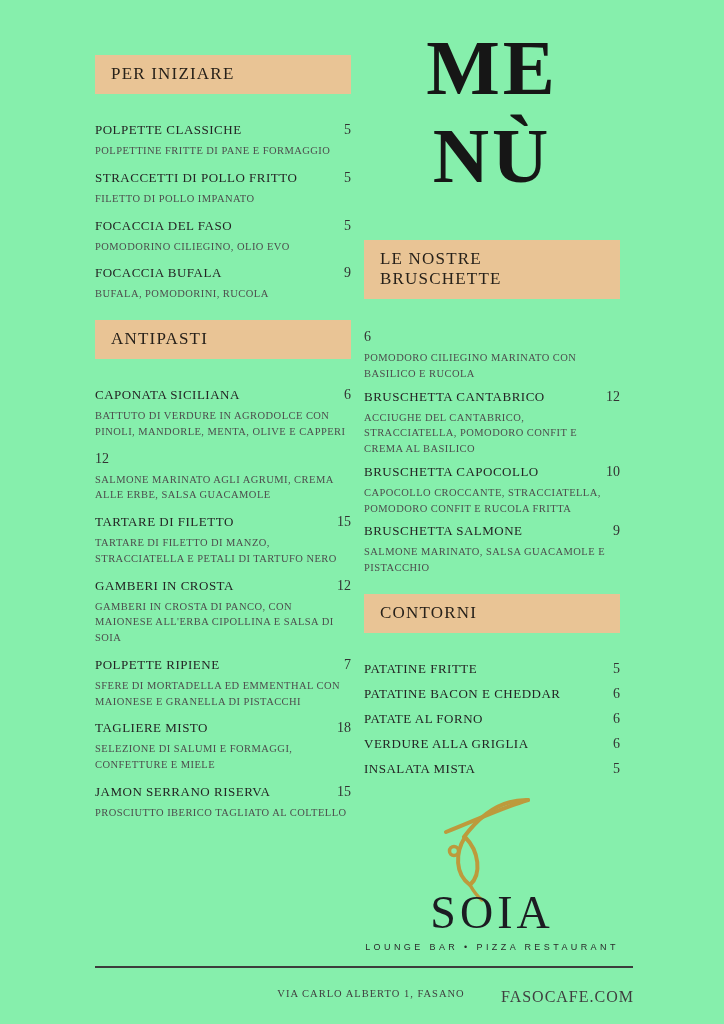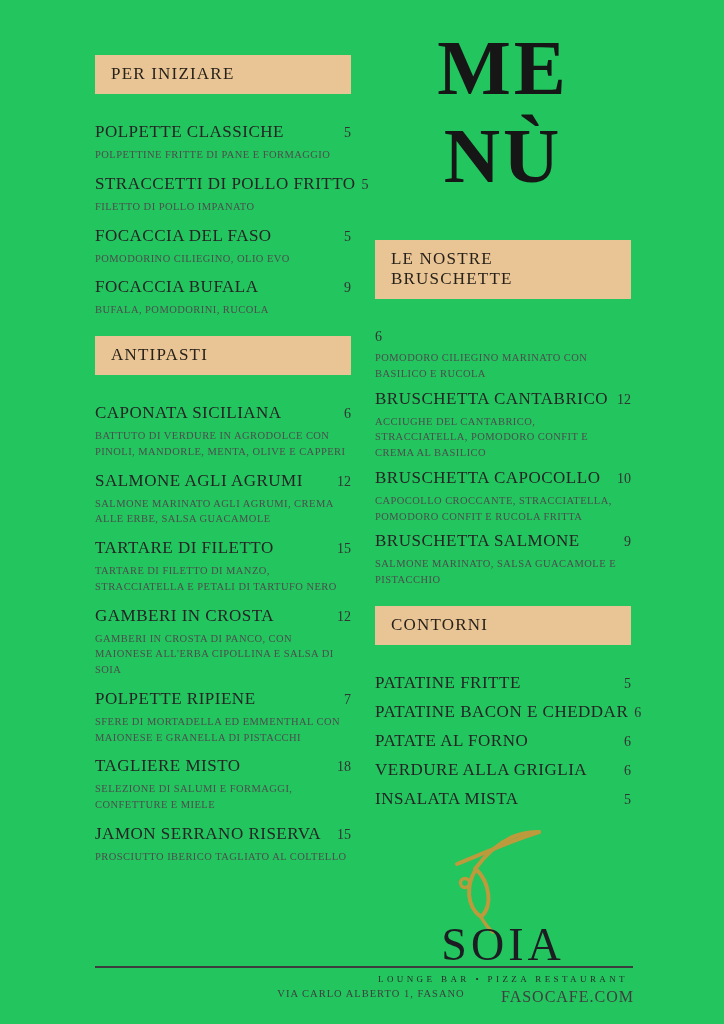--- a/index.html
+++ b/index.html
@@ -3,44 +3,44 @@
 <meta charset="utf-8">
 <style>
   html,body{margin:0;padding:0;}
   body{
     width:724px;height:1024px;
     background:#ffffff;
     font-family:"Liberation Serif","DejaVu Serif",serif;
     position:relative;overflow:hidden;
     color:#262626;
   }
-  .page{position:absolute;inset:0;background:#22c55e;}
+  .page{position:absolute;inset:0;background:#86efac;}
 
   .col{position:absolute;}
   .col-left{left:95px;top:55px;width:256px;}
-  .col-right{left:375px;top:0;width:256px;}
+  .col-right{left:364px;top:0;width:256px;}
 
   
   .band{
     background:#e9c495;
     padding:9px 16px 10px 16px;
     font-size:17px;
     letter-spacing:1.2px;
     color:#27211a;
   }
 
   .items{margin-top:28px;}
   .items--tight{margin-top:30px;}
 
   .item{margin-bottom:11px;}
   .items--tight .item{margin-bottom:7px;}
   .items--simple .item{margin-bottom:9px;text-align:right;}
 
   .item-row{display:flex;justify-content:space-between;align-items:baseline;gap:6px;margin-bottom:5px;}
-  .item-name{font-size:17px;letter-spacing:.5px;color:#242424;white-space:nowrap;}
+  .item-name{font-size:13px;letter-spacing:.5px;color:#242424;white-space:nowrap;}
   .item-price{font-size:14px;color:#333;}
   .item-desc{font-size:10.5px;letter-spacing:.45px;line-height:1.5;color:#4d4d4d;max-width:252px;}
 
   .section{margin-bottom:0;}
   .section + .section{margin-top:18px;}
 
   
   .menu-title{
     margin:24px 0 40px 0;
     text-align:center;
@@ -59,21 +59,21 @@
   .logo{margin-top:14px;text-align:center;}
   .logo-swirl{display:block;margin:0 auto;}
   .logo-wordmark{
     font-size:46px;
     letter-spacing:4px;
     color:#1c1c22;
     line-height:1.05;
     margin-top:-14px;
   }
   .logo-tagline{
-    font-family:Liberation Serif, serif;
+    font-family:Liberation Sans, sans-serif;
     font-size:9px;
     letter-spacing:3.4px;
     color:#2b2b2b;
     margin-top:5px;
   }
 
   
   .footer-line{position:absolute;left:95px;top:966px;width:538px;height:2px;background:#3c3c3c;}
   .footer-address{
     position:absolute;left:102px;top:988px;width:538px;
@@ -140,21 +140,20 @@
           <div class="item">
             <div class="item-row">
               <span class="item-name">CAPONATA SICILIANA</span>
               <span class="item-price">6</span>
             </div>
             <div class="item-desc">BATTUTO DI VERDURE IN AGRODOLCE CON PINOLI, MANDORLE, MENTA, OLIVE E CAPPERI</div>
           </div>
 
           <div class="item">
             <div class="item-row">
-              <span class="item-name">SALMONE AGLI AGRUMI</span>
               <span class="item-price">12</span>
             </div>
             <div class="item-desc">SALMONE MARINATO AGLI AGRUMI, CREMA ALLE ERBE, SALSA GUACAMOLE</div>
           </div>
 
           <div class="item">
             <div class="item-row">
               <span class="item-name">TARTARE DI FILETTO</span>
               <span class="item-price">15</span>
             </div>

